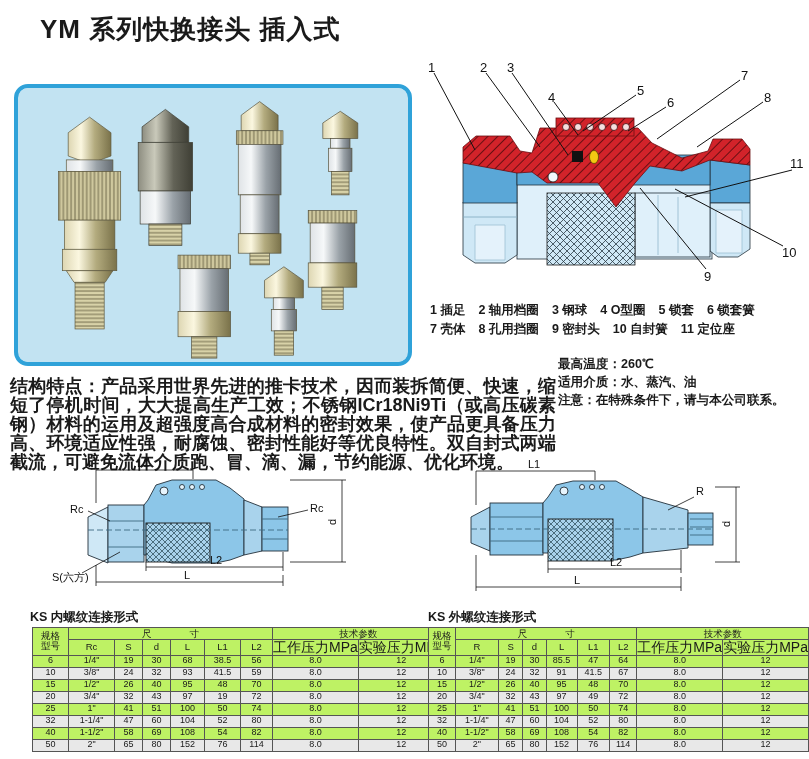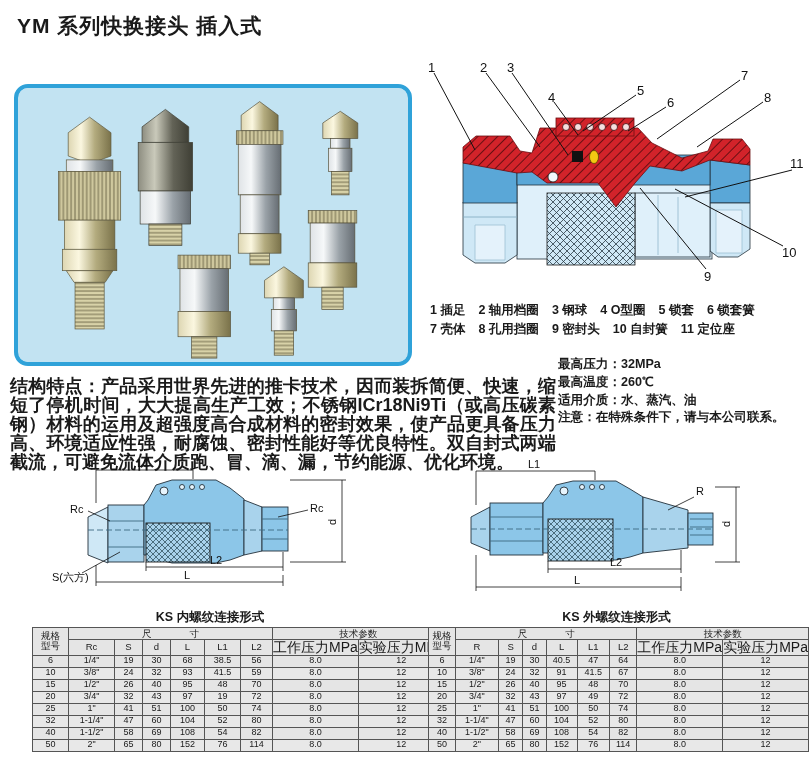--- a/index.html
+++ b/index.html
@@ -1,31 +1,31 @@
 <!DOCTYPE html>
 <html><head>
 <meta charset="utf-8">
 <style>
   html,body{margin:0;padding:0;background:#fff}
   body{width:809px;height:759px;position:relative;font-family:"Liberation Sans",sans-serif;color:#1a1a1a;overflow:hidden}
   .abs{position:absolute}
-  .page-title{left:17px;top:12px;font-size:21px;font-weight:bold;letter-spacing:1px}
+  .page-title{left:40px;top:12px;font-size:26px;font-weight:bold;letter-spacing:1px}
   .photo-frame{left:14px;top:84px;width:390px;height:274px;border:4px solid #2fa2d9;border-radius:14px;background:#c2e3f2;overflow:hidden}
   .cross-section{left:420px;top:55px;width:389px;height:240px}
   .legend{left:430px;top:301px;width:372px;font-size:12.5px;font-weight:600;line-height:19px}
   .legend-line{display:flex;flex-wrap:nowrap}
   .legend-line span{margin-right:13px;white-space:nowrap}
   .features{left:10px;top:377px;width:546px;font-size:18px;font-weight:600;line-height:19px;text-align:justify}
   .conditions{left:558px;top:356px;width:248px;font-size:12.6px;font-weight:600;line-height:17.8px}
   .drawing-left{left:30px;top:455px;width:360px;height:150px}
   .drawing-right{left:428px;top:455px;width:377px;height:150px}
-  .caption{top:609px;font-size:12.5px;font-weight:600;text-align:center}
+  .caption{top:609px;font-size:12.5px;font-weight:600;}
   .caption-left{left:30px;width:360px}
   .caption-right{left:428px;width:377px}
-  .spec-table{border-collapse:collapse;table-layout:fixed;background:#e5e5e5;border:1.5px solid #333}
+  .spec-table{border-collapse:collapse;table-layout:fixed;background:#bef264;border:1.5px solid #333}
   .spec-table th,.spec-table td{border:1px solid #555;text-align:center;vertical-align:middle;padding:0;height:11px;line-height:1.05;font-size:9px;font-weight:normal;overflow:hidden;white-space:nowrap}
   .spec-table thead th{font-size:9.5px}
   .spec-table thead th.sub-mpa{font-size:14px}
   .spec-table th.spec{white-space:pre-line;font-size:9.5px}
   .spec-table th.dim{letter-spacing:38px;padding-left:38px}
   .spec-table tr.alt{background:#e8e8e8}
   .table-left{left:32px;top:627px}
   .table-right{left:428px;top:627px}
   svg text{font-family:"Liberation Sans",sans-serif}
   .callout-num{font-size:13px;fill:#111}
@@ -216,21 +216,20 @@
     <span>8 孔用挡圈</span>
     <span>9 密封头</span>
     <span>10 自封簧</span>
     <span>11 定位座</span>
   </div>
 </div>
 
 <div class="abs features">结构特点：产品采用世界先进的推卡技术，因而装拆简便、快速，缩短了停机时间，大大提高生产工效；不锈钢ICr18Ni9Ti（或高压碳素钢）材料的运用及超强度高合成材料的密封效果，使产品更具备压力高、环境适应性强，耐腐蚀、密封性能好等优良特性。双自封式两端截流，可避免流体介质跑、冒、滴、漏，节约能源、优化环境。</div>
 
 <div class="abs conditions">
-  <div>最高压力：32MPa</div>
   <div>最高温度：260℃</div>
   <div>适用介质：水、蒸汽、油</div>
   <div>注意：在特殊条件下，请与本公司联系。</div>
 </div>
 
 <svg class="abs drawing-left" viewBox="0 0 360 150">
   <defs>
     <pattern id="xhatch2" width="6" height="6" patternUnits="userSpaceOnUse">
       <rect width="6" height="6" fill="#a9d3ec"></rect>
       <path d="M0,6 L6,0 M0,0 L6,6" stroke="#23424f" stroke-width="0.7"></path>
@@ -477,21 +476,21 @@
         <th class="sub-mpa">工作压力MPa</th>
         <th class="sub-mpa">实验压力MPa</th>
       </tr>
     </thead>
     <tbody>
       <tr class="">
         <td>6</td>
         <td>1/4"</td>
         <td>19</td>
         <td>30</td>
-        <td>40.5</td>
+        <td>85.5</td>
         <td>47</td>
         <td>64</td>
         <td>8.0</td>
         <td>12</td>
       </tr>
       <tr class="alt">
         <td>10</td>
         <td>3/8"</td>
         <td>24</td>
         <td>32</td>

